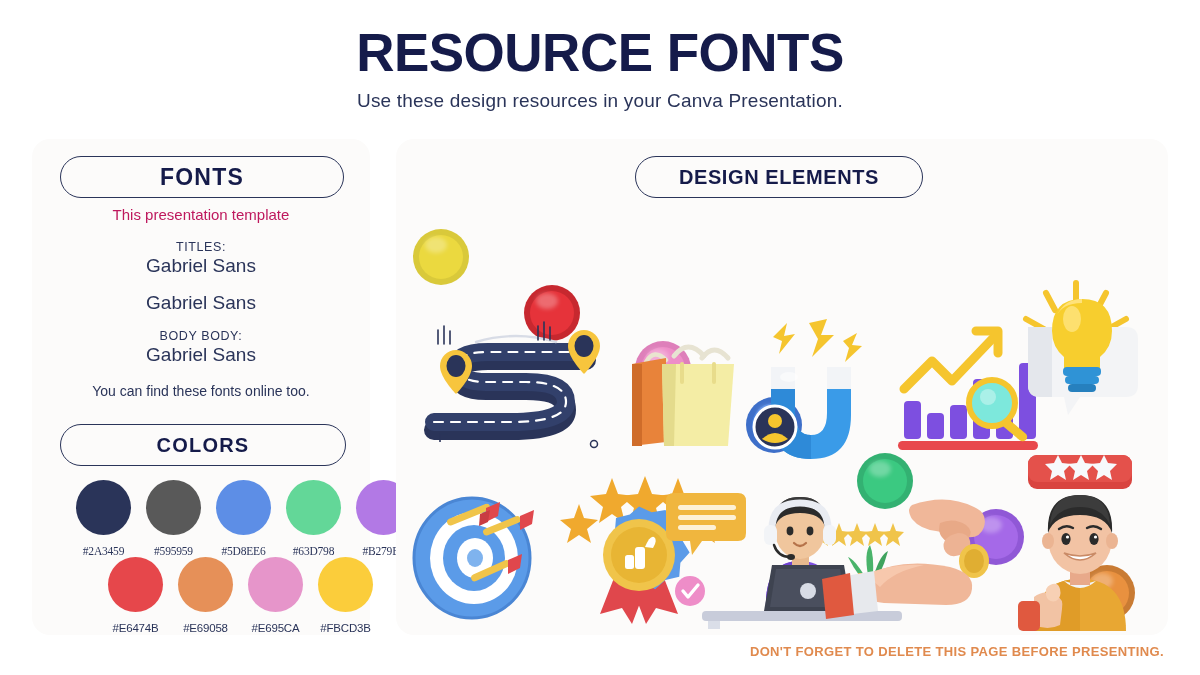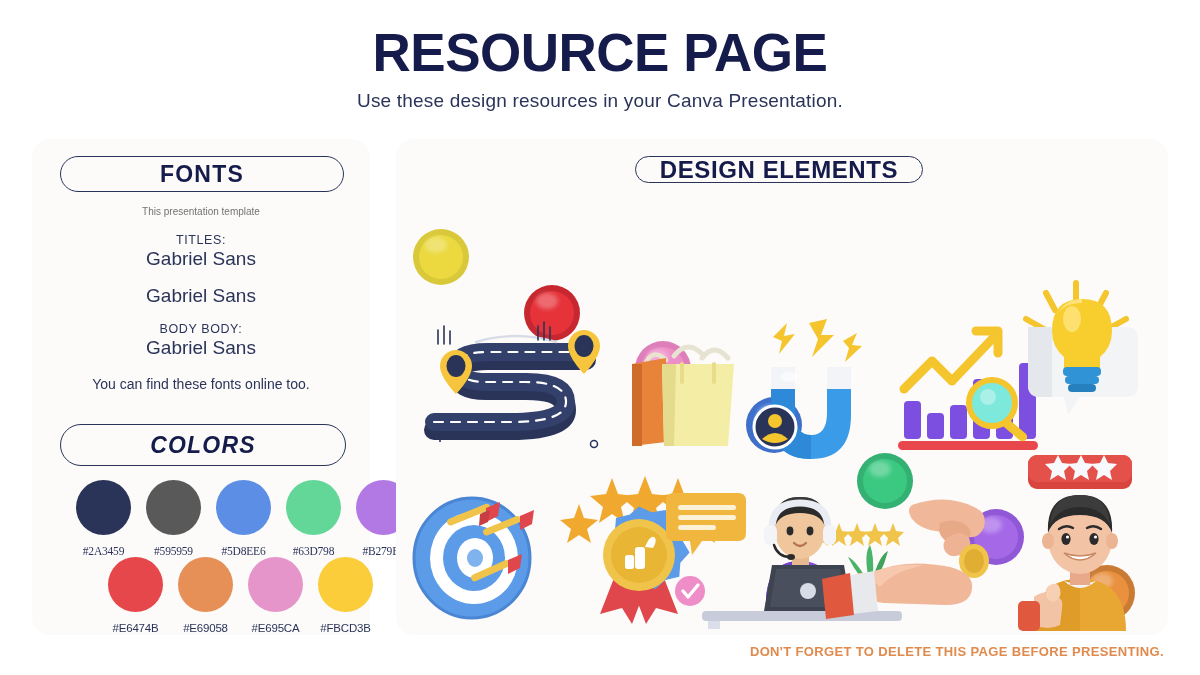--- a/index.html
+++ b/index.html
@@ -36,26 +36,26 @@
   #design-panel { left: 396px; top: 139px; width: 772px; height: 496px; }
 
   .pill {
     position: absolute;
     border: 1.6px solid #2A3459;
     border-radius: 40px;
     background: #FCFBFA;
     display: flex; align-items: center; justify-content: center;
     color: #151B4A; font-weight: 700;
   }
-  #fonts-pill { left: 28px; top: 17px; width: 284px; height: 36px; font-size: 23px; letter-spacing: 1.2px; }
-  #colors-pill { left: 28px; top: 285px; width: 286px; height: 42px; font-size: 23px; letter-spacing: 1.2px; font-style: italic; }
-  #design-pill { left: 239px; top: 17px; width: 288px; height: 27px; font-size: 24px; letter-spacing: 0.6px; }
+  #fonts-pill { left: 28px; top: 17px; width: 284px; height: 42px; font-size: 23px; letter-spacing: 1.2px; }
+  #colors-pill { left: 28px; top: 285px; width: 286px; height: 42px; font-size: 20px; letter-spacing: 1.2px; }
+  #design-pill { left: 239px; top: 17px; width: 288px; height: 42px; font-size: 20px; letter-spacing: 0.6px; }
 
   .fonts-body { position: absolute; left: 0; top: 66px; width: 338px; text-align: center; color: #2A3459; }
-  .fonts-intro { font-size: 10px; line-height: 1.3; color: #737373; }
+  .fonts-intro { font-size: 15px; line-height: 1.3; color: #be185d; }
   .font-group { margin-top: 15px; }
   .font-label { font-size: 12.5px; letter-spacing: 0.6px; color: #2A3459; }
   .font-value { font-size: 19px; color: #2A3459; margin-top: 1px; }
   .fonts-outro { font-size: 14px; margin-top: 17px; color: #2A3459; }
 
   
   .swatch-row { position: absolute; display: flex; }
   #swatch-row-1 { left: 44px; top: 341px; gap: 15px; }
   #swatch-row-2 { left: 76px; top: 418px; gap: 15px; }
   .swatch { width: 55px; height: 55px; border-radius: 50%; }
@@ -81,21 +81,21 @@
     color: #E08A4E;
   }
 
   svg { display: block; overflow: visible; }
 </style>
 </head>
 <body>
 
 <div class="page">
 
-  <div class="page-title">RESOURCE PAGE</div>
+  <div class="page-title">RESOURCE FONTS</div>
   <div class="page-subtitle">Use these design resources in your Canva Presentation.</div>
 
   <div class="panel" id="fonts-panel">
 
     <div class="pill" id="fonts-pill">FONTS</div>
 
     <div class="fonts-body">
       <div class="fonts-intro">
         <div>This presentation template</div>
       </div>

